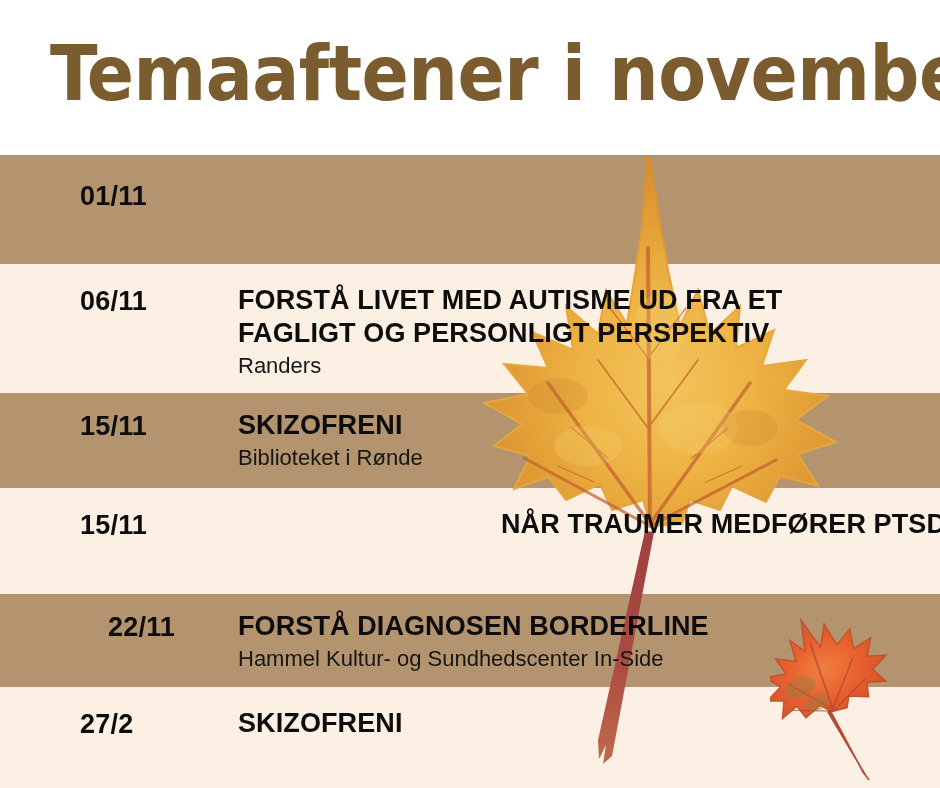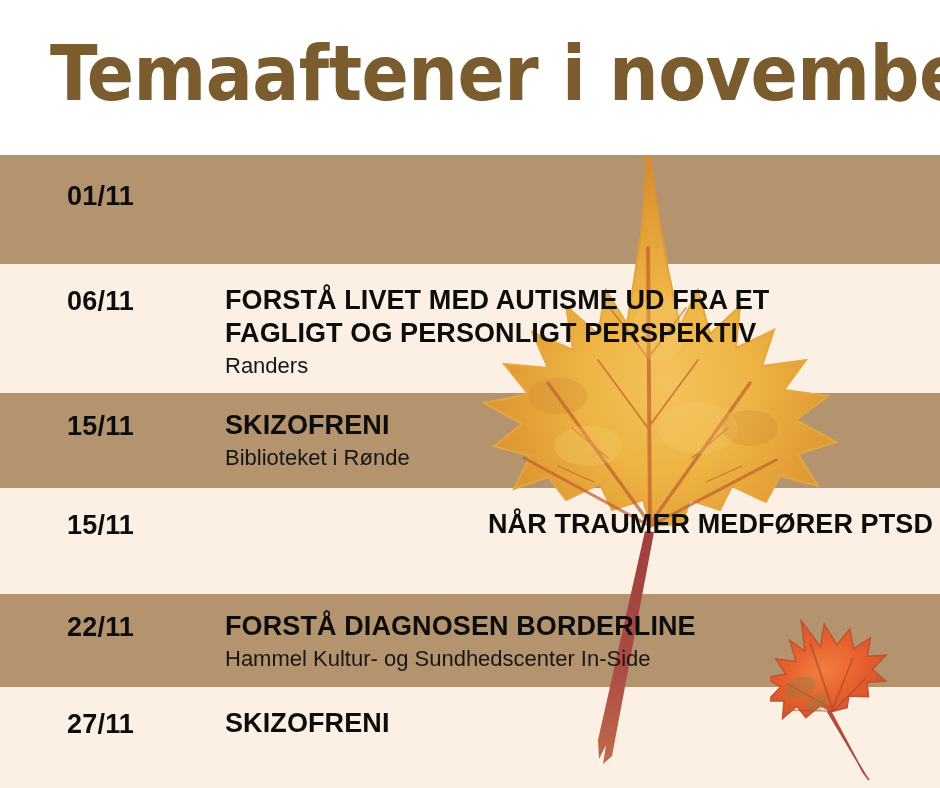--- a/index.html
+++ b/index.html
@@ -62,21 +62,21 @@
     width:500px;height:650px;
   }
   .small-leaf{
     position:absolute;
     left:770px;top:608px;
     width:160px;height:180px;
   }
 
   
   .text-layer{
-    position:absolute;left:3px;top:155px;width:776px;height:633px;
+    position:absolute;left:16px;top:155px;width:776px;height:633px;
     z-index:4;
   }
   .entry{
     position:absolute;left:0;width:940px;
     color:#111111;
   }
   .entry .date{
     position:absolute;
     left:64px;
     font-size:27px;
@@ -245,28 +245,28 @@
     </div>
 
     <div class="entry" style="top:333px;height:106px;">
       <div class="date" style="top:22px;">15/11</div>
       <div class="body" style="top:20px;text-align:right;">
         <div class="title">NÅR TRAUMER MEDFØRER PTSD</div>
       </div>
     </div>
 
     <div class="entry" style="top:439px;height:93px;">
-      <div class="date" style="top:18px;">22/11</div>
+      <div class="date" style="top:18px;margin-left:28px;">22/11</div>
       <div class="body" style="top:16px;">
         <div class="title">FORSTÅ DIAGNOSEN BORDERLINE</div>
         <div class="venue">Hammel Kultur- og Sundhedscenter In-Side</div>
       </div>
     </div>
 
     <div class="entry" style="top:532px;height:101px;">
-      <div class="date" style="top:22px;">27/11</div>
+      <div class="date" style="top:22px;">27/2</div>
       <div class="body" style="top:20px;">
         <div class="title">SKIZOFRENI</div>
       </div>
     </div>
 
   </div>
 </div>
 
 </body></html>

